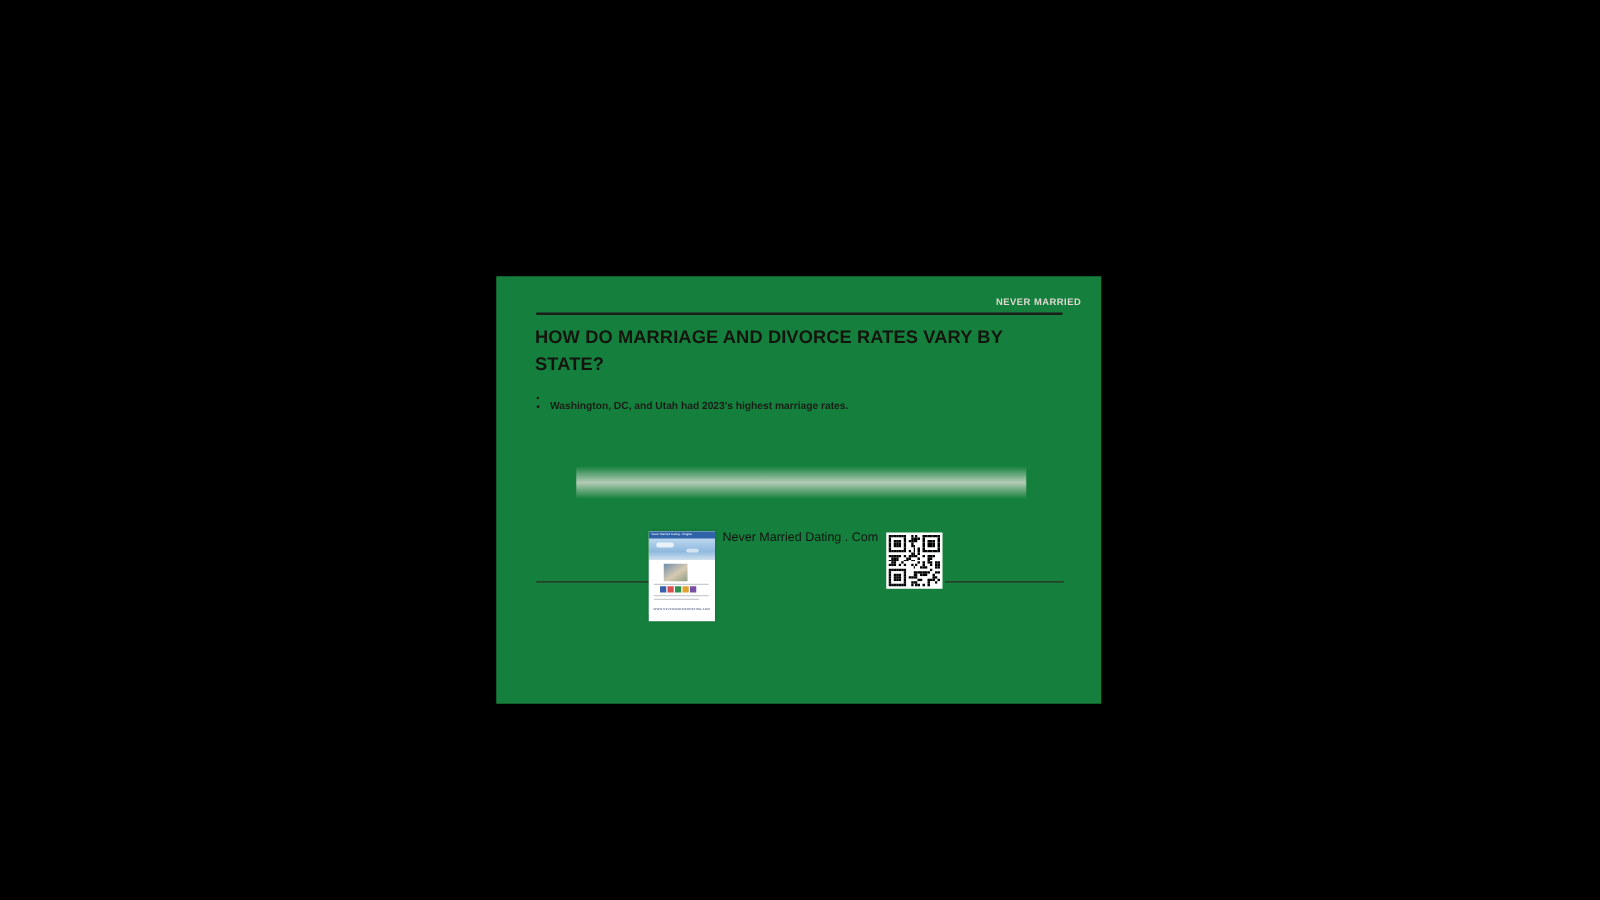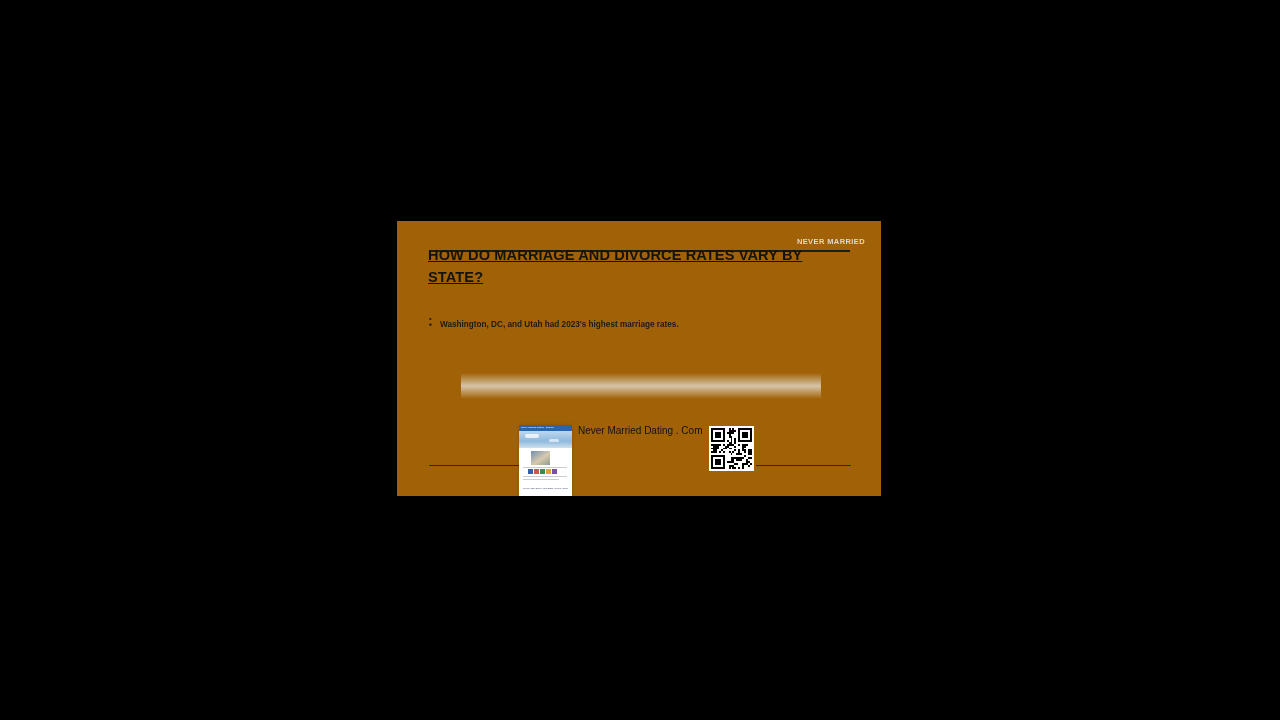--- a/index.html
+++ b/index.html
@@ -18,22 +18,22 @@
     height: 720px;
     background: #000000;
   }
 
   
   #slide {
     position: absolute;
     left: 397px;
     top: 221px;
     width: 484px;
-    height: 275px;
-    background: #a16207;
+    height: 342px;
+    background: #15803d;
     overflow: hidden;
   }
 
   
   .watermark {
     position: absolute;
     right: 16px;
     top: 16px;
     font-size: 7.5px;
     letter-spacing: 0.4px;
@@ -48,28 +48,27 @@
     left: 32px;
     top: 29px;
     width: 421px;
     height: 2px;
     background: #1d1d1b;
   }
 
   .slide-title {
     position: absolute;
     left: 31px;
-    top: 23px;
+    top: 38px;
     width: 400px;
     font-size: 14.6px;
     line-height: 1.52;
     font-weight: 700;
     color: #14140f;
     letter-spacing: 0.1px;
-    text-decoration: underline;
   }
 
   .bullets {
     position: absolute;
     left: 31px;
     top: 91px;
     width: 416px;
   }
 
   .bullet {

